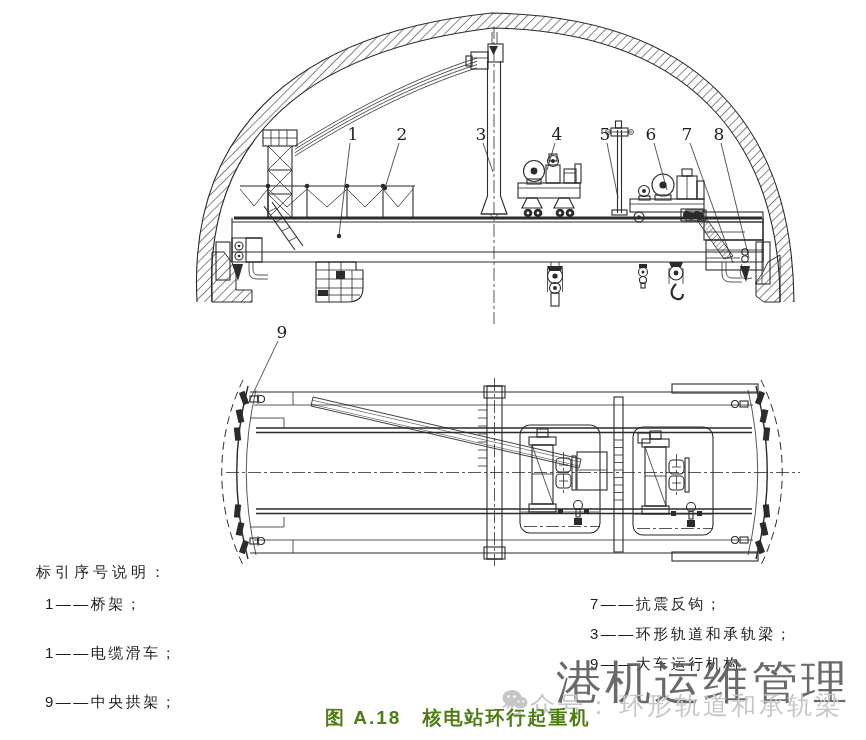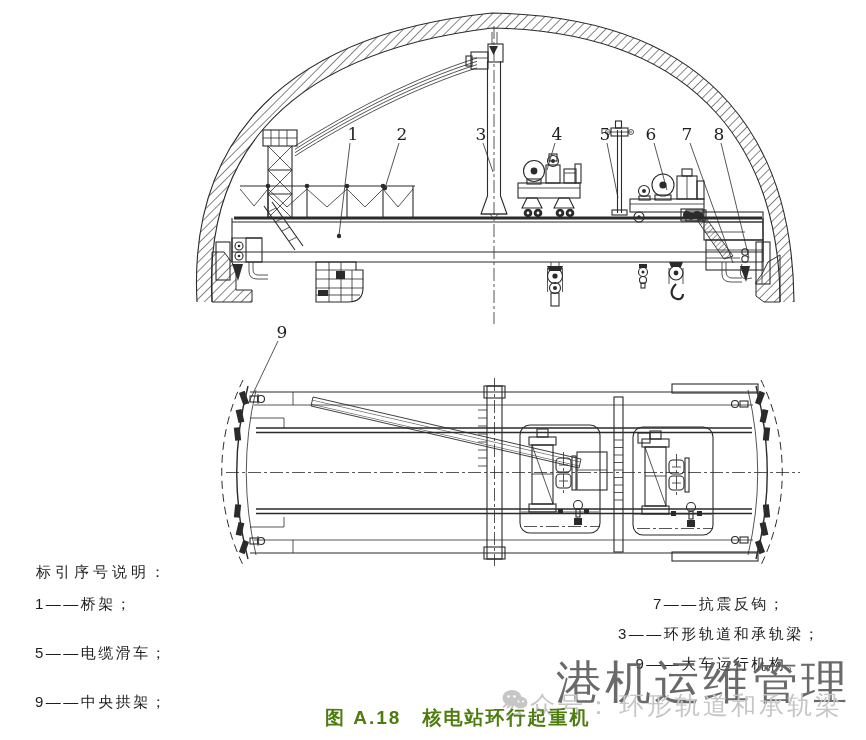--- a/index.html
+++ b/index.html
@@ -10,21 +10,21 @@
   .tn{stroke:#2b2b2b;fill:none;stroke-width:0.8;}
   .tk{stroke:#2b2b2b;fill:none;stroke-width:3.2;}
   .md{stroke:#2b2b2b;fill:none;stroke-width:1.6;}
   .dk{fill:#2b2b2b;stroke:none;}
   .cl{stroke:#2b2b2b;fill:none;stroke-width:0.8;stroke-dasharray:13 3 3 3;}
   .dsh{stroke:#2b2b2b;fill:none;stroke-width:1;stroke-dasharray:8 5;}
   .num{font:17px "DejaVu Serif",serif;fill:#1e1e1e;}
   .legend-title{position:absolute;left:36px;top:563px;font-size:15px;letter-spacing:4px;color:#1e1e1e;}
   .lcol{position:absolute;top:595px;display:flex;flex-direction:column;gap:13px;}
   .lcol p{margin:0;font-size:15px;line-height:17px;letter-spacing:2.5px;color:#1e1e1e;white-space:nowrap;}
-  .c1{left:35px;gap:32px;} .c2{left:336px;} .c3{left:618px;align-items:center;}
+  .c1{left:45px;gap:32px;} .c2{left:336px;} .c3{left:590px;}
   .caption{position:absolute;left:325px;top:705px;font-size:19px;font-weight:bold;
            letter-spacing:2px;color:#4d7c0f;white-space:nowrap;}
   .wm-brand{position:absolute;left:556px;top:652px;font-size:46px;font-weight:normal;
             letter-spacing:3px;color:#5a5a5a;opacity:.9;white-space:nowrap;}
   .wm-account{position:absolute;left:502px;top:689px;display:flex;align-items:center;gap:5px;
               font-size:25px;letter-spacing:3px;color:#c6c6c6;white-space:nowrap;}
   .wm-site{position:absolute;left:613px;top:698px;font-size:30px;font-weight:bold;
            letter-spacing:1px;color:#3b3b3b;white-space:nowrap;margin-top:44px;}
 </style>
 </head>
@@ -329,21 +329,21 @@
     <path class="cl" d="M 226,472.5 H 800"></path>
 
     <path class="tn" d="M 278,341 L 248,404"></path>
     <text class="num" x="282" y="338" text-anchor="middle">9</text>
   </g>
 </svg>
 
   <div class="legend-title">标引序号说明：</div>
   <div class="lcol c1">
     <p>1——桥架；</p>
-    <p>5——电缆滑车；</p>
+    <p>1——电缆滑车；</p>
     <p>9——中央拱架；</p>
   </div>
   <div class="lcol c3">
     <p>7——抗震反钩；</p>
     <p>3——环形轨道和承轨梁；</p>
     <p>9——大车运行机构。</p>
   </div>
 
   <div class="wm-brand">港机运维管理</div>
   <div class="wm-account">

